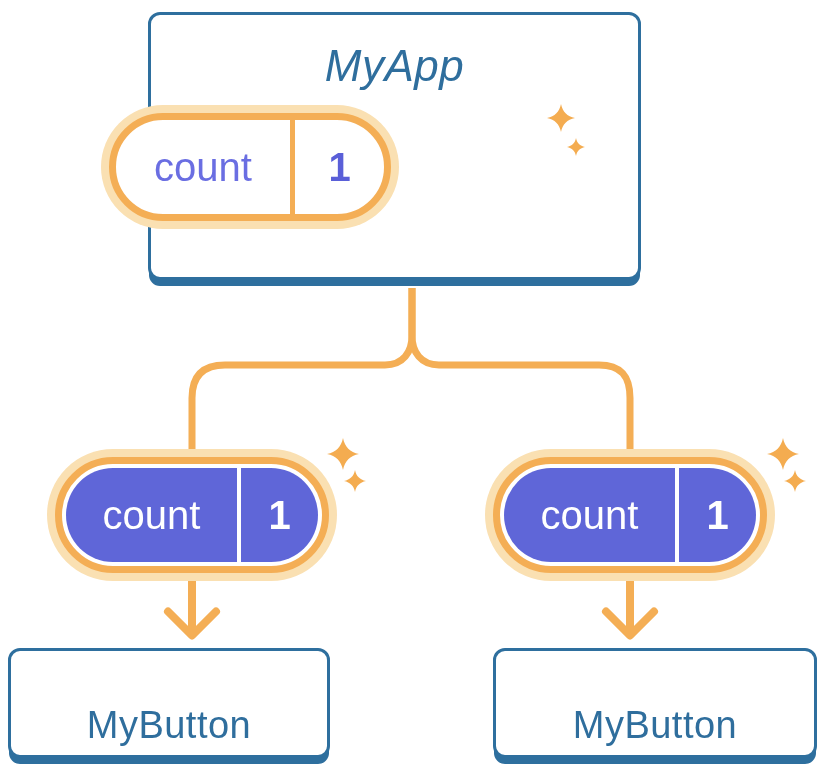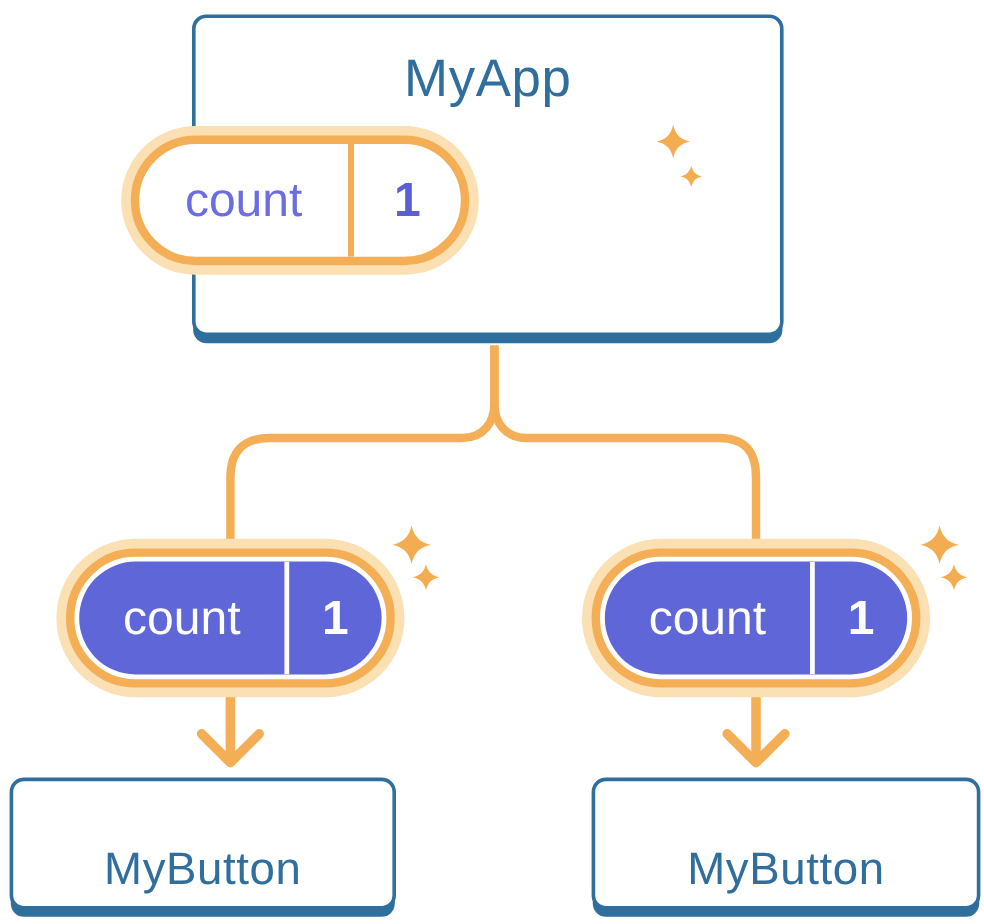--- a/index.html
+++ b/index.html
@@ -9,21 +9,21 @@
   }
   svg.layer{position:absolute;left:0;top:0;pointer-events:none;}
   #connector-layer{z-index:0;}
   #sparkle-layer{z-index:2;}
 
   .card{
     position:absolute;background:#ffffff;border:3px solid #2E6F9E;border-radius:12px;
     box-sizing:border-box;z-index:1;
     box-shadow:0 7px 0 -1px #2E6F9E;
   }
-  .card-root{left:160px;top:12px;width:493px;height:268px;}
+  .card-root{left:148px;top:12px;width:493px;height:268px;font-style:italic;}
   .card-leaf-left{left:8px;top:648px;width:322px;height:110px;display:flex;align-items:center;justify-content:center;}
   .card-leaf-right{left:493px;top:648px;width:324px;height:110px;display:flex;align-items:center;justify-content:center;}
   .root-title{
     position:absolute;left:0;top:26px;width:100%;text-align:center;
     color:#2F6E9D;font-size:44px;font-weight:500;letter-spacing:0.5px;
   }
   .leaf-title{color:#2F6E9D;font-size:38px;font-weight:500;letter-spacing:0.5px;margin-top:44px;}
 
   
   .pill-glow{

